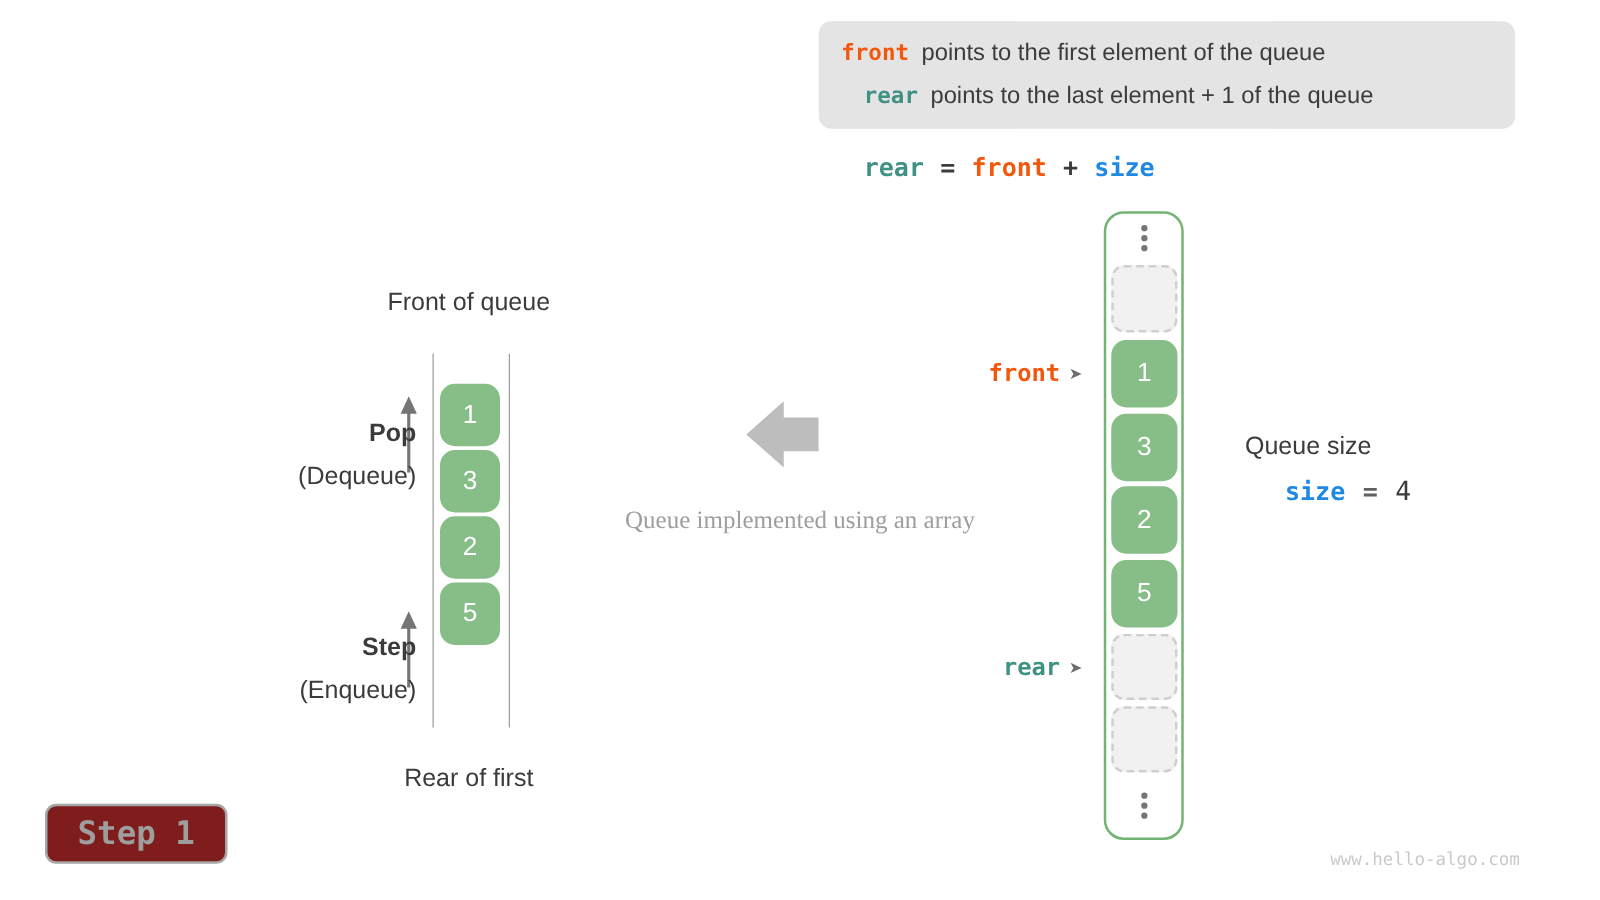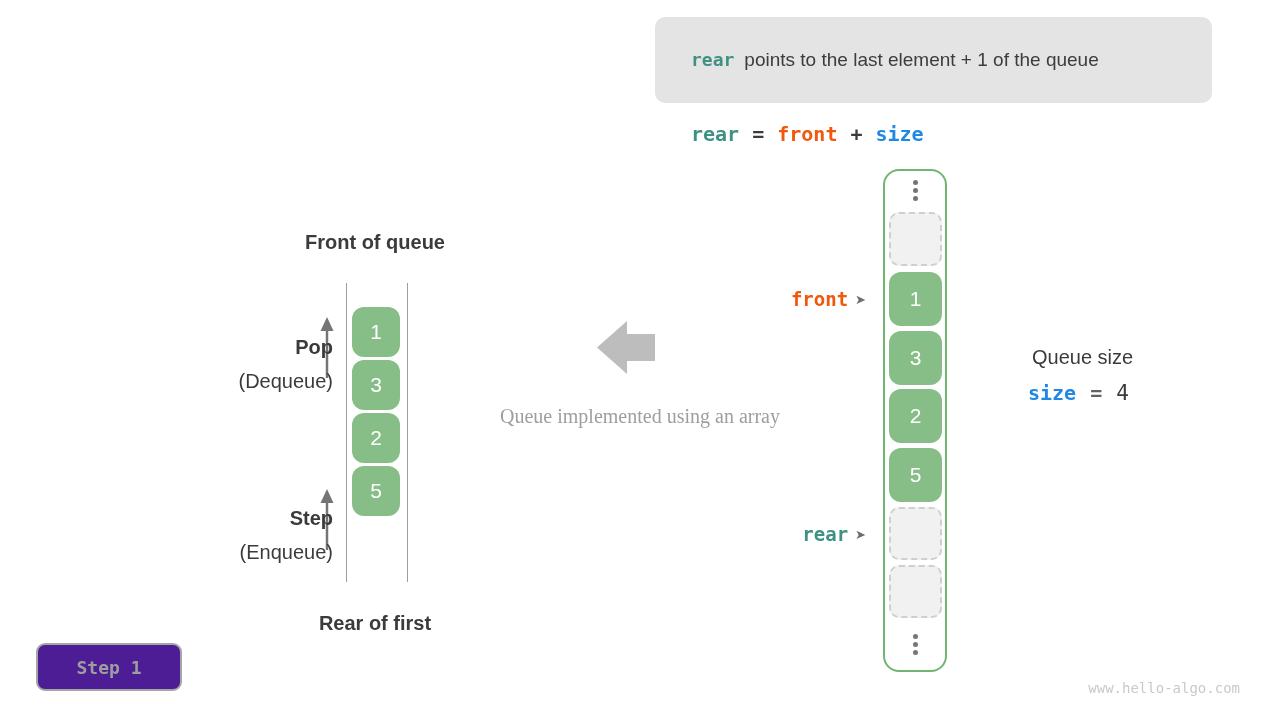--- a/index.html
+++ b/index.html
@@ -26,21 +26,21 @@
   .info-line .code{font-size:18px;margin-right:10px;}
   .code-orange{color:var(--orange);}
   .code-teal{color:var(--teal);margin-left:18px;}
   .code-blue{color:var(--blue);}
 
   
   .formula{left:673px;top:122px;display:flex;gap:13px;font-size:20px;}
   .formula .op{color:#3C3C3C;}
 
   
-  .big-label{font-weight:bold;font-size:20px;color:var(--dark-text);text-align:center;}
+  .big-label{font-weight:normal;font-size:20px;color:var(--dark-text);text-align:center;}
   .front-of-queue{left:265px;top:231px;width:220px;}
   .rear-of-queue{left:265px;top:612px;width:220px;}
   .channel-line{width:1px;background:#9E9E9E;top:283px;height:299px;}
   .line-left{left:346px;}
   .line-right{left:407px;}
   .cell{
     width:48px;height:50px;border-radius:12px;background:var(--green-fill);
     display:flex;align-items:center;justify-content:center;
     color:#fff;font-size:21px;
   }
@@ -62,45 +62,48 @@
   .empty-cell{
     left:889px;width:53px;background:#F1F1F1;border:2px dashed #CFCFCF;border-radius:10px;
   }
   .ellipsis{left:889px;width:53px;display:flex;flex-direction:column;align-items:center;gap:3px;}
   .ellipsis .dot{width:5px;height:5px;border-radius:50%;background:#757575;}
   .pointer-row{left:660px;width:206px;height:24px;display:flex;justify-content:flex-end;align-items:center;gap:7px;}
   .pointer-row .ptr-text{font-size:19px;}
   .pointer-row .arrowhead{font-size:13px;color:#6E6E6E;font-family:"DejaVu Sans", sans-serif;}
 
   
-  .queue-size-label{left:1032px;top:346px;font-size:20px;color:var(--dark-text);text-align:right;}
+  .queue-size-label{left:996px;top:346px;font-size:20px;color:var(--dark-text);text-align:right;}
   .queue-size-eq{left:1028px;top:381px;display:flex;gap:14px;font-size:20px;align-items:baseline;}
   .queue-size-eq .eq{color:#616161;}
   .queue-size-eq .val{color:var(--dark-text);font-size:21px;font-family:"DejaVu Sans Mono", monospace;}
 
   
   .step-badge{
-    left:36px;top:643px;width:146px;height:48px;background:#4c1d95;
+    left:36px;top:643px;width:146px;height:48px;background:#7f1d1d;
     border:2px solid #A6A6A6;border-radius:9px;
     display:flex;align-items:center;justify-content:center;
-    font-size:18px;color:var(--gray-text);
+    font-size:26px;color:var(--gray-text);
   }
 
   
   .watermark{
-    left:1040px;top:680px;width:200px;text-align:right;
+    left:1040px;top:680px;width:200px;text-align:center;
     font-family:"DejaVu Sans Mono", monospace;font-size:14px;color:#C9C9C9;font-weight:normal;
   }
 </style>
 </head>
 <body>
 
 <div class="canvas">
 
   <div class="abs info-box">
+    <div class="info-line">
+      <span class="mono code code-orange">front</span><span>points to the first element of the queue</span>
+    </div>
     <div class="info-line">
       <span class="mono code code-teal">rear</span><span>points to the last element + 1 of the queue</span>
     </div>
   </div>
 
   <div class="abs formula mono">
     <span class="code-teal">rear</span>
     <span class="op">=</span>
     <span class="code-orange">front</span>
     <span class="op">+</span>

